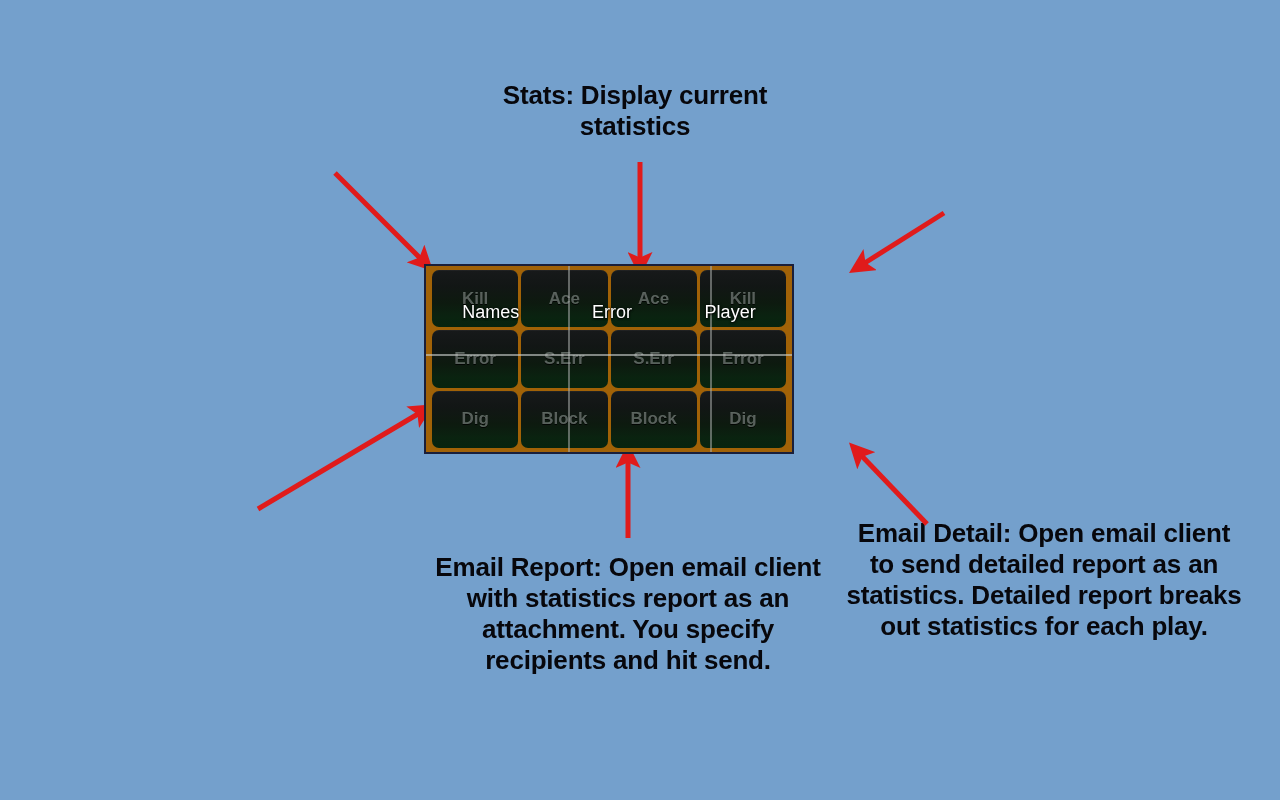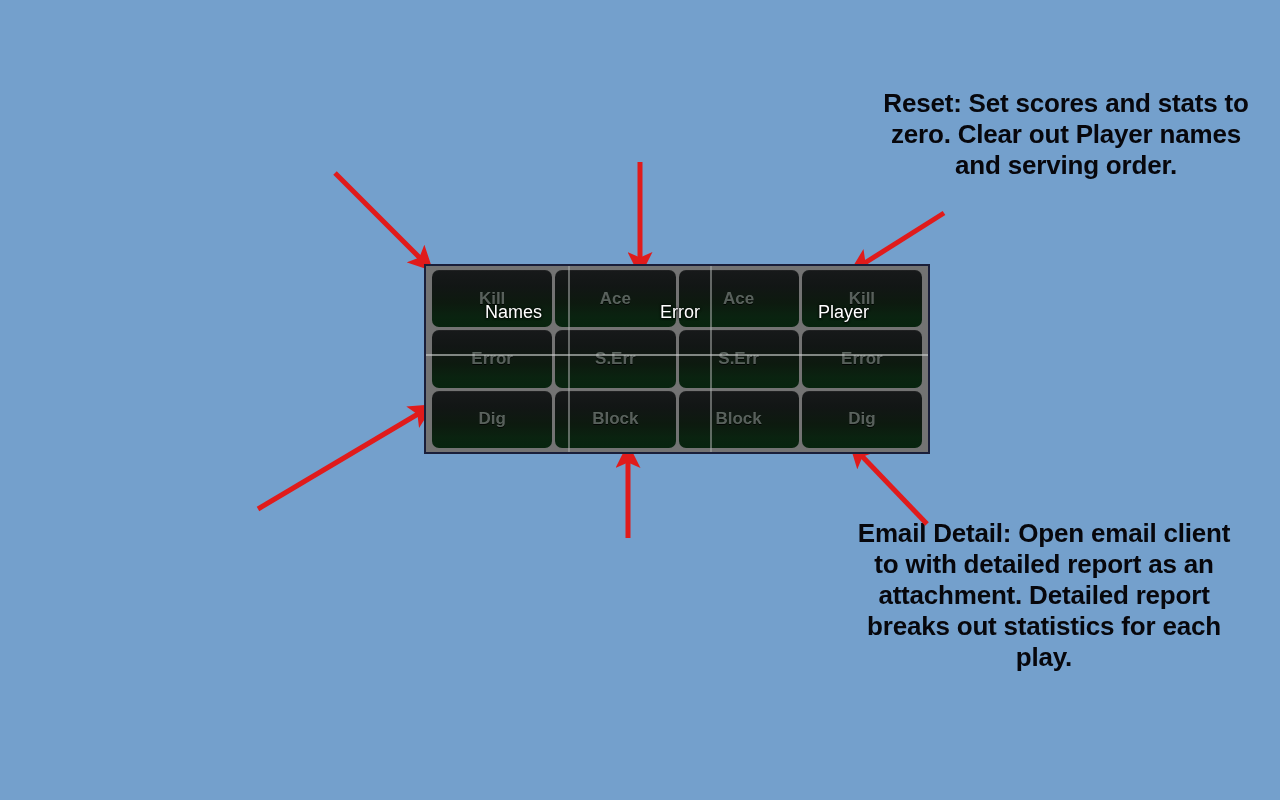--- a/index.html
+++ b/index.html
@@ -50,23 +50,23 @@
     left: 0; top: 0;
     width: 1280px; height: 800px;
     pointer-events: none;
   }
 
   
   #app-panel {
     position: absolute;
     left: 424px;
     top: 264px;
-    width: 506px;
+    width: 370px;
     height: 190px;
-    background: #737373;
+    background: #a16207;
     border: 2px solid #1a1f3a;
     box-sizing: border-box;
     overflow: hidden;
   }
 
   
   .stat-grid {
     position: absolute;
     left: 0; top: 0;
     width: 100%; height: 100%;
@@ -141,26 +141,27 @@
     cursor: pointer;
     user-select: none;
   }
 </style>
 </head>
 <body>
 
 <div id="stage">
 
 
-
-  <div class="callout" id="callout-reset">Reset: Set scores and stats to zero. Clear out Player names and serving order.</div>
-
-
-
-  <div class="callout" id="callout-emaildetail">Email Detail: Open email client to with detailed report as an attachment. Detailed report breaks out statistics for each play.</div>
+  <div class="callout" id="callout-stats">Stats: Display current statistics</div>
+
+
+
+  <div class="callout" id="callout-emailreport">Email Report: Open email client with statistics report as an attachment. You specify recipients and hit send.</div>
+
+  <div class="callout" id="callout-emaildetail">Email Detail: Open email client to send detailed report as an statistics. Detailed report breaks out statistics for each play.</div>
 
   <svg id="arrows" viewBox="0 0 1280 800">
     <defs>
       <marker id="ah" markerWidth="5" markerHeight="5" refX="2.4" refY="2.5" orient="auto" markerUnits="strokeWidth">
         <path d="M0,0 L5,2.5 L0,5 L1.1,2.5 z" fill="#e01b1b"></path>
       </marker>
     </defs>
     <g stroke="#e01b1b" stroke-width="5" fill="none" marker-end="url(#ah)">
       <line x1="335" y1="173" x2="424" y2="262"></line>
       <line x1="640" y1="162" x2="640" y2="264"></line>

